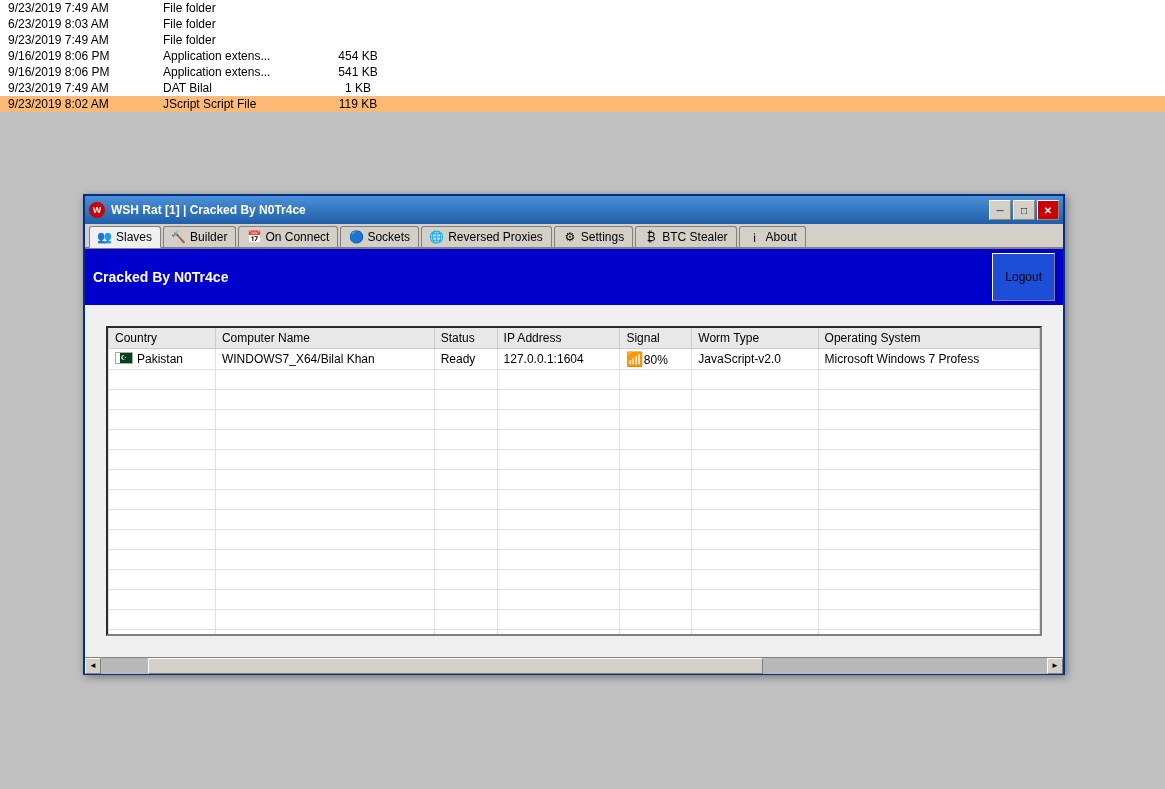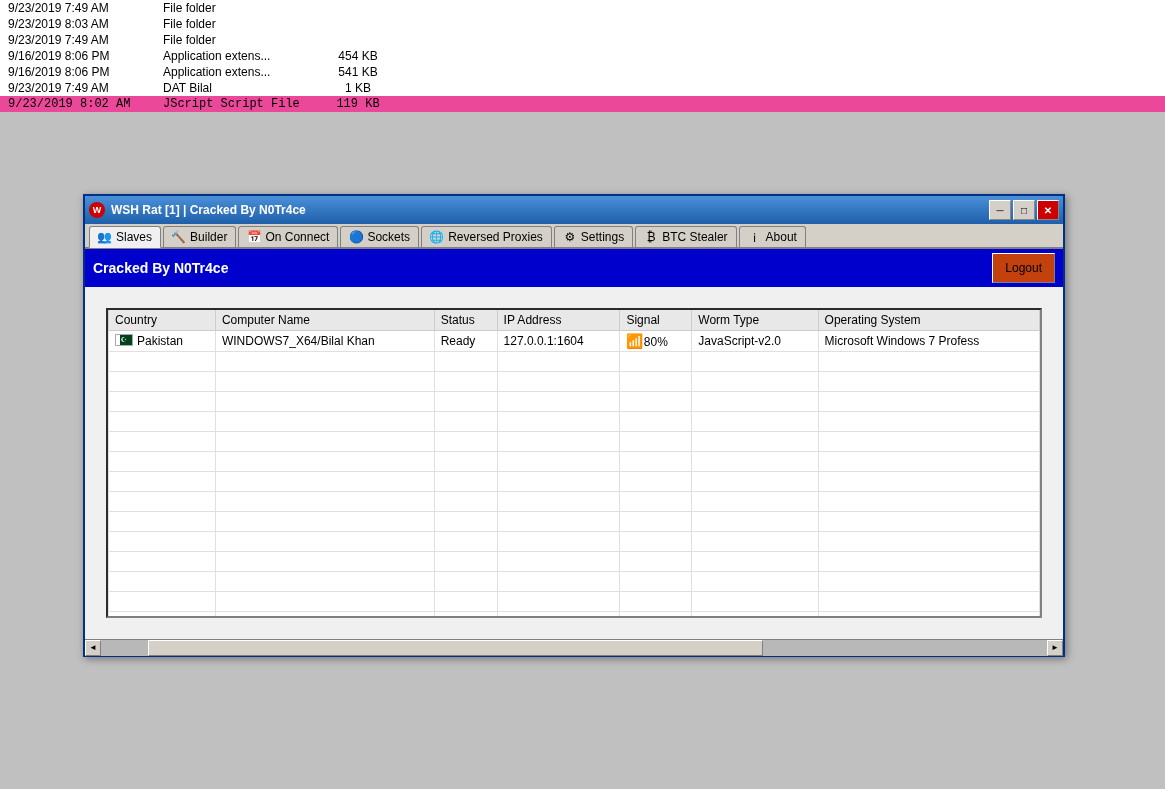--- a/index.html
+++ b/index.html
@@ -15,21 +15,21 @@
       background: #fff;
       padding: 0;
     }
     .file-row {
       display: flex;
       align-items: center;
       padding: 1px 8px;
       font-size: 12px;
     }
     .file-row:nth-child(odd) { background: #fff; }
-    .file-row.highlighted { background: #ec4899; font-family: Liberation Mono, monospace; }
+    .file-row.highlighted { background: #fdba74; }
     .file-row .col-date { width: 155px; }
     .file-row .col-type { width: 160px; }
     .file-row .col-size { width: 70px; text-align: center; }
 
     
     .app-window {
       position: absolute;
       top: 194px;
       left: 83px;
       width: 982px;
@@ -135,25 +135,25 @@
       color: #fff;
       display: flex;
       align-items: center;
       justify-content: space-between;
       padding: 4px 8px;
       font-size: 14px;
       font-weight: bold;
       gap: 41px;
     }
     .logout-btn {
-      background: #c2410c;
+      background: #1d4ed8;
       border: 1px solid #808080;
       border-top-color: #fff;
       border-left-color: #fff;
-      padding: 7px 12px;
+      padding: 16px 12px;
       cursor: pointer;
       font-size: 12px;
       color: #000;
       font-weight: normal;
     }
 
     
     .data-table {
       width: 100%;
       border-collapse: collapse;
@@ -272,21 +272,21 @@
 <body>
 
 <div class="file-list" style="position: absolute; top: 0; left: 0; width: 1165px;">
 
 <div class="file-row">
     <span class="col-date">9/23/2019 7:49 AM</span>
     <span class="col-type">File folder</span>
     <span class="col-size"></span>
   </div>
     <div class="file-row">
-    <span class="col-date">9/23/2019 8:03 AM</span>
+    <span class="col-date">6/23/2019 8:03 AM</span>
     <span class="col-type">File folder</span>
     <span class="col-size"></span>
   </div>
     <div class="file-row">
     <span class="col-date">9/23/2019 7:49 AM</span>
     <span class="col-type">File folder</span>
     <span class="col-size"></span>
   </div>
     <div class="file-row">
     <span class="col-date">9/16/2019 8:06 PM</span>

